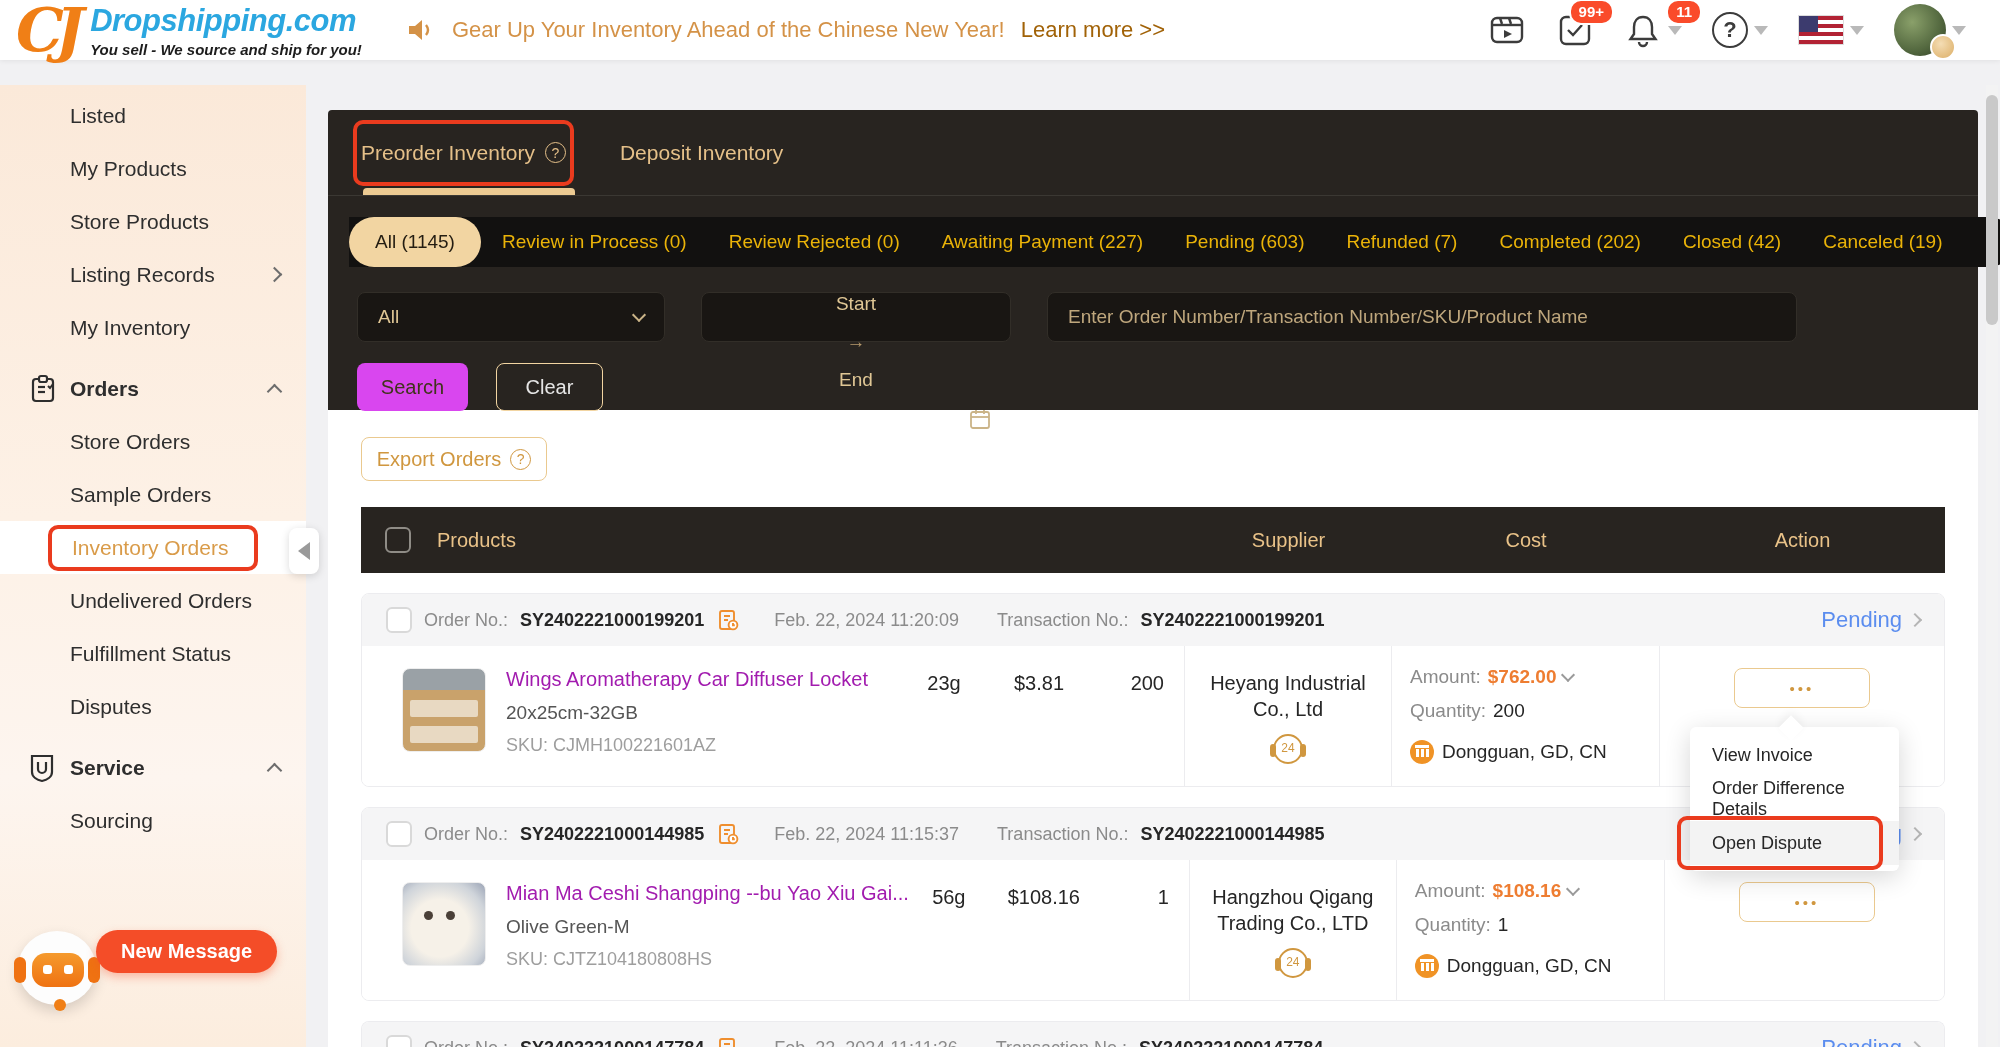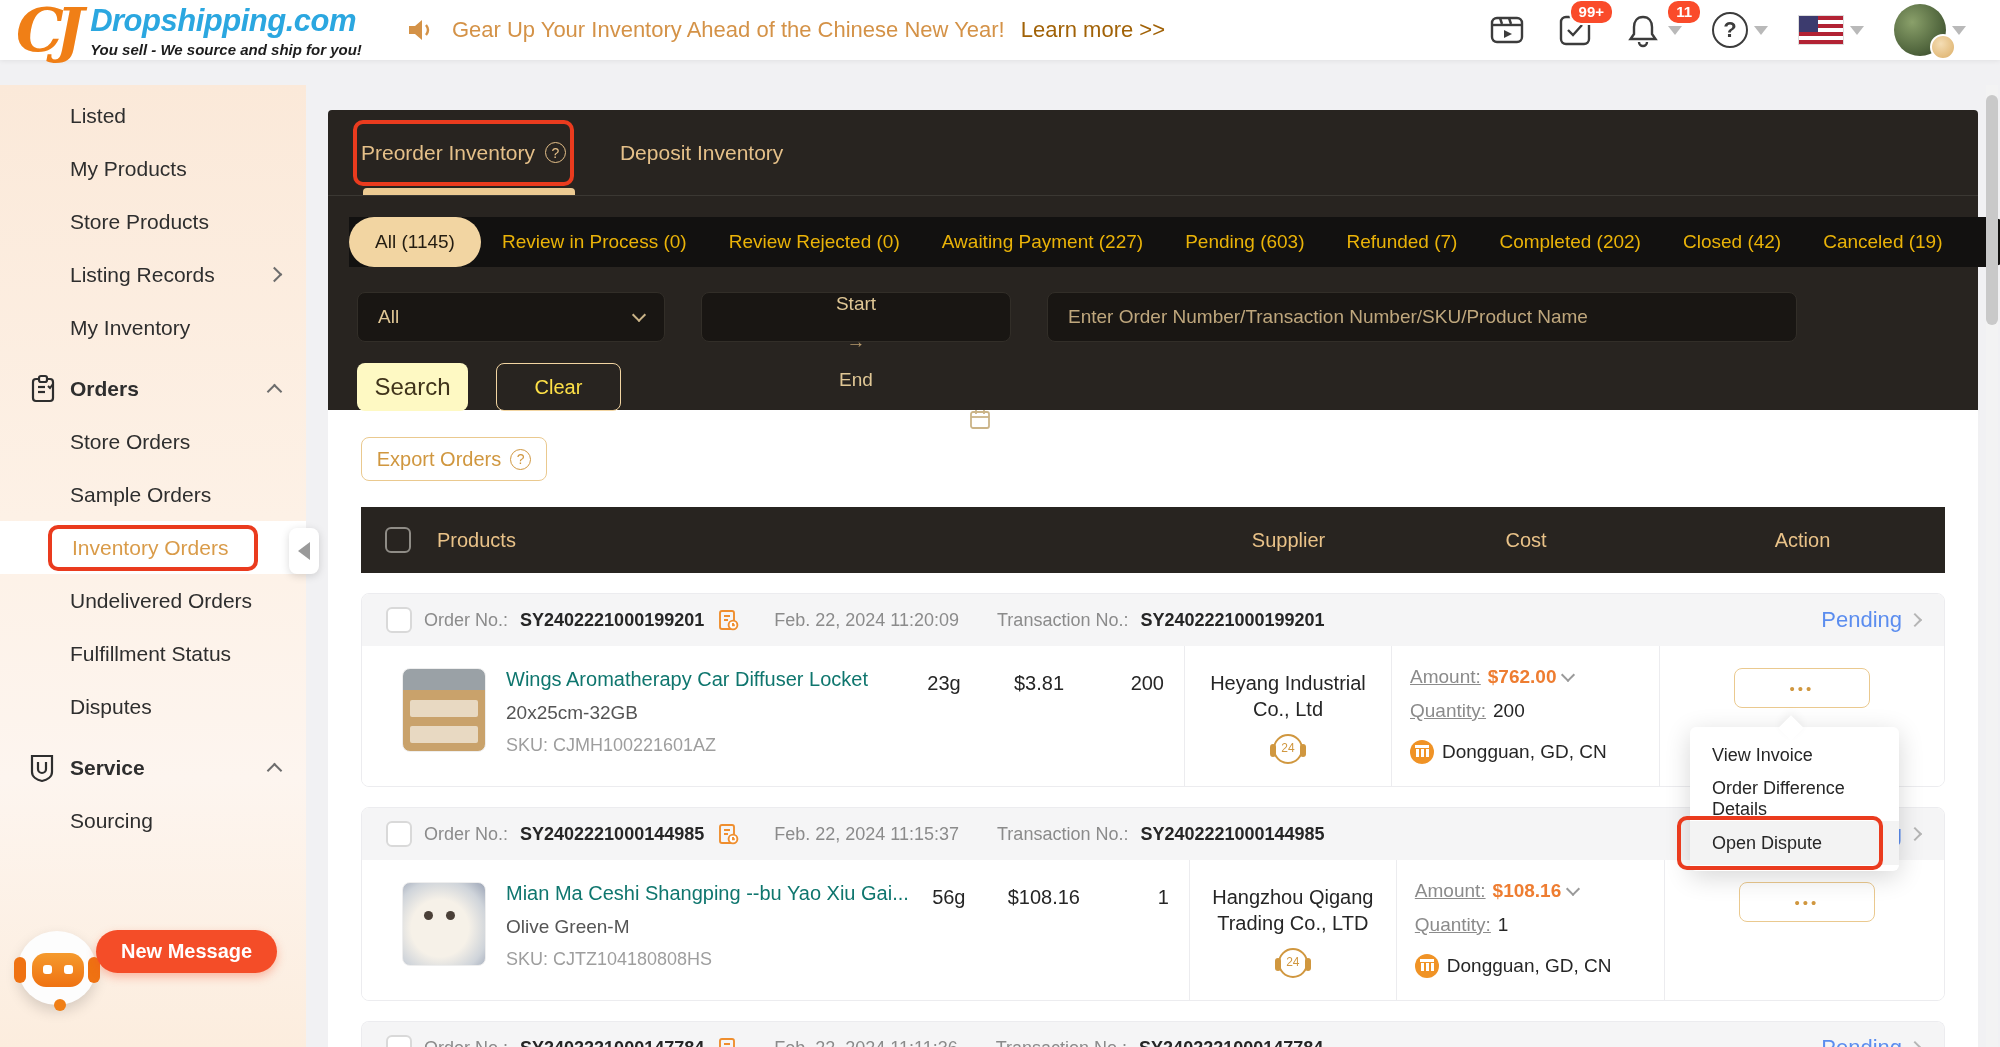--- a/index.html
+++ b/index.html
@@ -83,23 +83,23 @@
            align-items:center; color:#e0c795; font-size:19px; }
   .f-select { width:308px; padding:0 20px; justify-content:space-between; cursor:pointer; }
   .f-date { width:310px; padding:0 18px; gap:16px; cursor:pointer;flex-direction:column; }
   .f-date .sep { color:#b99c6d; }
   .f-search { width:750px; padding:0 20px; }
   .f-search input { background:transparent; border:none; outline:none; width:100%; font-size:19px;
                     color:#e0c795; font-family:"Liberation Sans", sans-serif; }
   .f-search input::placeholder { color:#bfa77d; opacity:1; }
   .chev-tan { width:10px; height:10px; border-right:2px solid #cbb488; border-bottom:2px solid #cbb488; transform:rotate(45deg); margin-top:-4px; }
   .btn-row { margin:21px 0 0 29px; display:flex; gap:28px; }
-  .btn-search { width:111px; height:48px; background:#fef9c3; color:#40341b; font-size:24px; border:none;
+  .btn-search { width:111px; height:48px; background:#d946ef; color:#40341b; font-size:20px; border:none;
                 border-radius:8px; cursor:pointer; font-family:"Liberation Sans", sans-serif; }
-  .btn-clear { width:125px; height:48px; background:transparent; color:#fde047; font-size:20px;
+  .btn-clear { width:107px; height:48px; background:transparent; color:#e5e5e5; font-size:20px;
                border:1.5px solid #f2d5a2; border-radius:8px; cursor:pointer; font-family:"Liberation Sans", sans-serif; }
 
   .white-body { background:#fff; padding:27px 33px 0 33px; height:637px; }
   .btn-export { width:186px; height:44px; background:#fff; border:1.5px solid #eac98f; border-radius:8px;
                 color:#d0973f; font-size:20px; display:flex; align-items:center; justify-content:center; gap:9px; cursor:pointer; }
   .q-circle.orange { border-color:#d0973f; color:#d0973f; }
 
   .table-head { margin-top:26px; height:66px; background:#282420; display:flex; align-items:center;
                 color:#e9c288; font-size:20px; }
   .cb { width:26px; height:26px; border-radius:6px; flex:none; cursor:pointer; }
@@ -120,35 +120,35 @@
   .chev-gray { width:10px; height:10px; border-right:2px solid #b5b5b5; border-bottom:2px solid #b5b5b5; transform:rotate(-45deg); }
   .doc-icon { display:flex; flex:none; }
   .product-row { display:flex; height:140px; background:#fff; }
   .p-main { flex:1; display:flex; padding:22px 20px 0 40px; }
   .thumb { width:84px; height:84px; border-radius:8px; border:1px solid #eee; flex:none; position:relative; overflow:hidden; }
   .thumb.wood { background:linear-gradient(180deg,#9aa1a6 0 26%,#c9a26b 26% 100%); }
   .thumb.wood::before { content:""; position:absolute; left:8%; top:38%; width:84%; height:20%; background:#e8d9c2; border-radius:2px; box-shadow:0 26px 0 #e8d9c2; }
   .thumb.cat { background:radial-gradient(circle at 45% 55%, #f6f1e8 0 45%, #cfd4da 75%, #9aa3b5); }
   .thumb.cat::before { content:""; position:absolute; left:26%; top:34%; width:9px; height:9px; border-radius:50%; background:#4a4038; box-shadow:22px 0 0 #4a4038; }
   .p-info { margin-left:20px; min-width:0; flex:1; }
-  .p-title { font-size:20px; color:#0f766e; white-space:nowrap; overflow:hidden; text-overflow:ellipsis; }
+  .p-title { font-size:20px; color:#a21caf; white-space:nowrap; overflow:hidden; text-overflow:ellipsis; }
   .p-variant { font-size:19px; color:#555; margin-top:11px; }
   .p-sku { font-size:18px; color:#9e9e9e; margin-top:11px; }
   .p-weight { width:80px; text-align:center; font-size:20px; color:#262626; flex:none; margin-top:4px; }
   .p-price { width:110px; text-align:center; font-size:20px; color:#262626; flex:none; margin-top:4px; }
   .p-qty { width:70px; text-align:right; font-size:20px; color:#262626; flex:none; margin-top:4px; }
   .cell-supplier { width:207px; flex:none; border-left:1px solid #ececef; text-align:center; padding:24px 10px 0;
                    font-size:20px; color:#262626; line-height:1.3; }
   .headset { margin:12px auto 0; width:30px; height:30px; border:2px solid #d0973f; border-radius:50%;
              display:flex; align-items:center; justify-content:center; font-size:12px; color:#d0973f; position:relative; }
   .headset::before, .headset::after { content:""; position:absolute; top:8px; width:6px; height:13px; background:#d0973f; border-radius:3px; }
   .headset::before { left:-5px; } .headset::after { right:-5px; }
   .cell-cost { width:268px; flex:none; border-left:1px solid #ececef; padding:20px 0 0 18px; font-size:19px; }
   .cost-line { display:flex; align-items:center; gap:7px; margin-bottom:12px; }
-  .lab { color:#8b8b8b;text-decoration:underline; }
+  .lab { color:#8b8b8b; }
   .amount { color:#ee7d31; font-weight:bold; }
   .cost-val { color:#262626; }
   .loc-line { display:flex; align-items:center; gap:8px; margin-top:18px; color:#262626; }
   .bld-icon { width:24px; height:24px; border-radius:50%; background:#f09326; flex:none; position:relative; }
   .bld-icon::before { content:""; position:absolute; left:6px; top:9px; width:3px; height:8px; background:#fff; box-shadow:5px 0 0 #fff, 10px 0 0 #fff; }
   .bld-icon::after { content:""; position:absolute; left:5px; top:5px; width:14px; height:3px; background:#fff; }
   .cell-action { width:285px; flex:none; border-left:1px solid #ececef; display:flex; justify-content:center; padding-top:22px; }
   .btn-more { width:136px; height:40px; border:1.5px solid #eac98f; border-radius:8px; background:#fff;
               color:#d0973f; font-size:15px; letter-spacing:3px; cursor:pointer; font-family:"Liberation Sans", sans-serif; }
   .order-group.partial { border-bottom:none; border-radius:8px 8px 0 0; }

